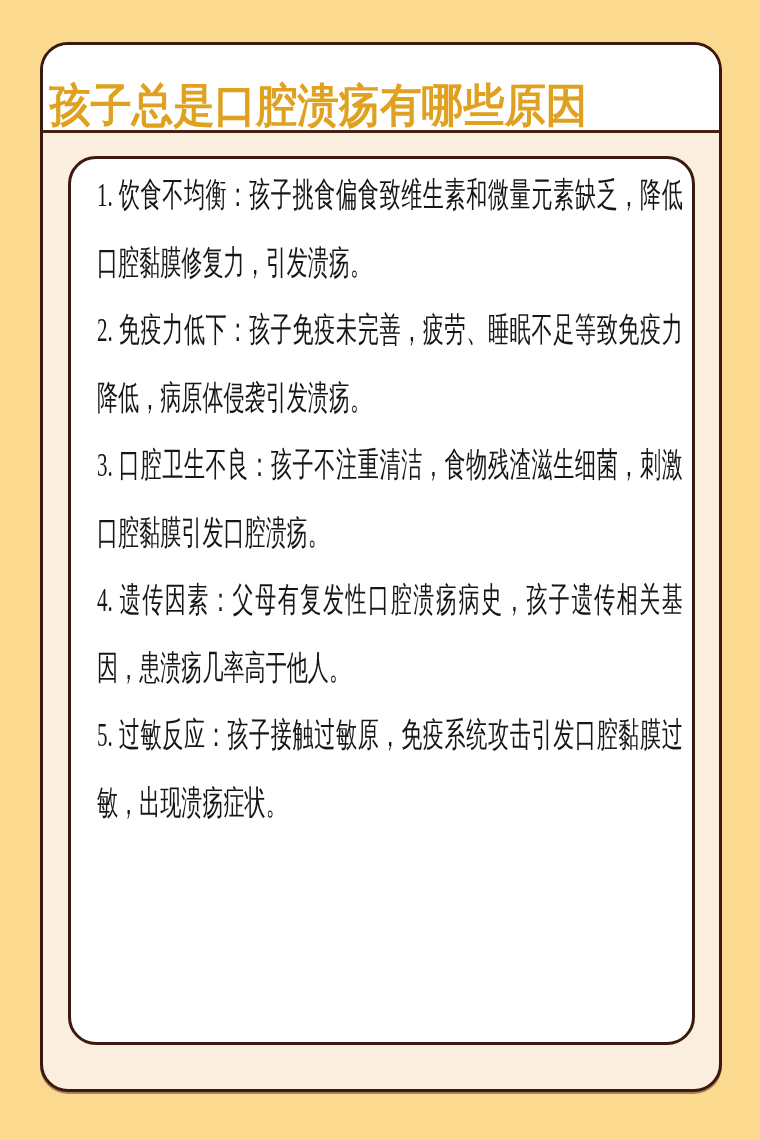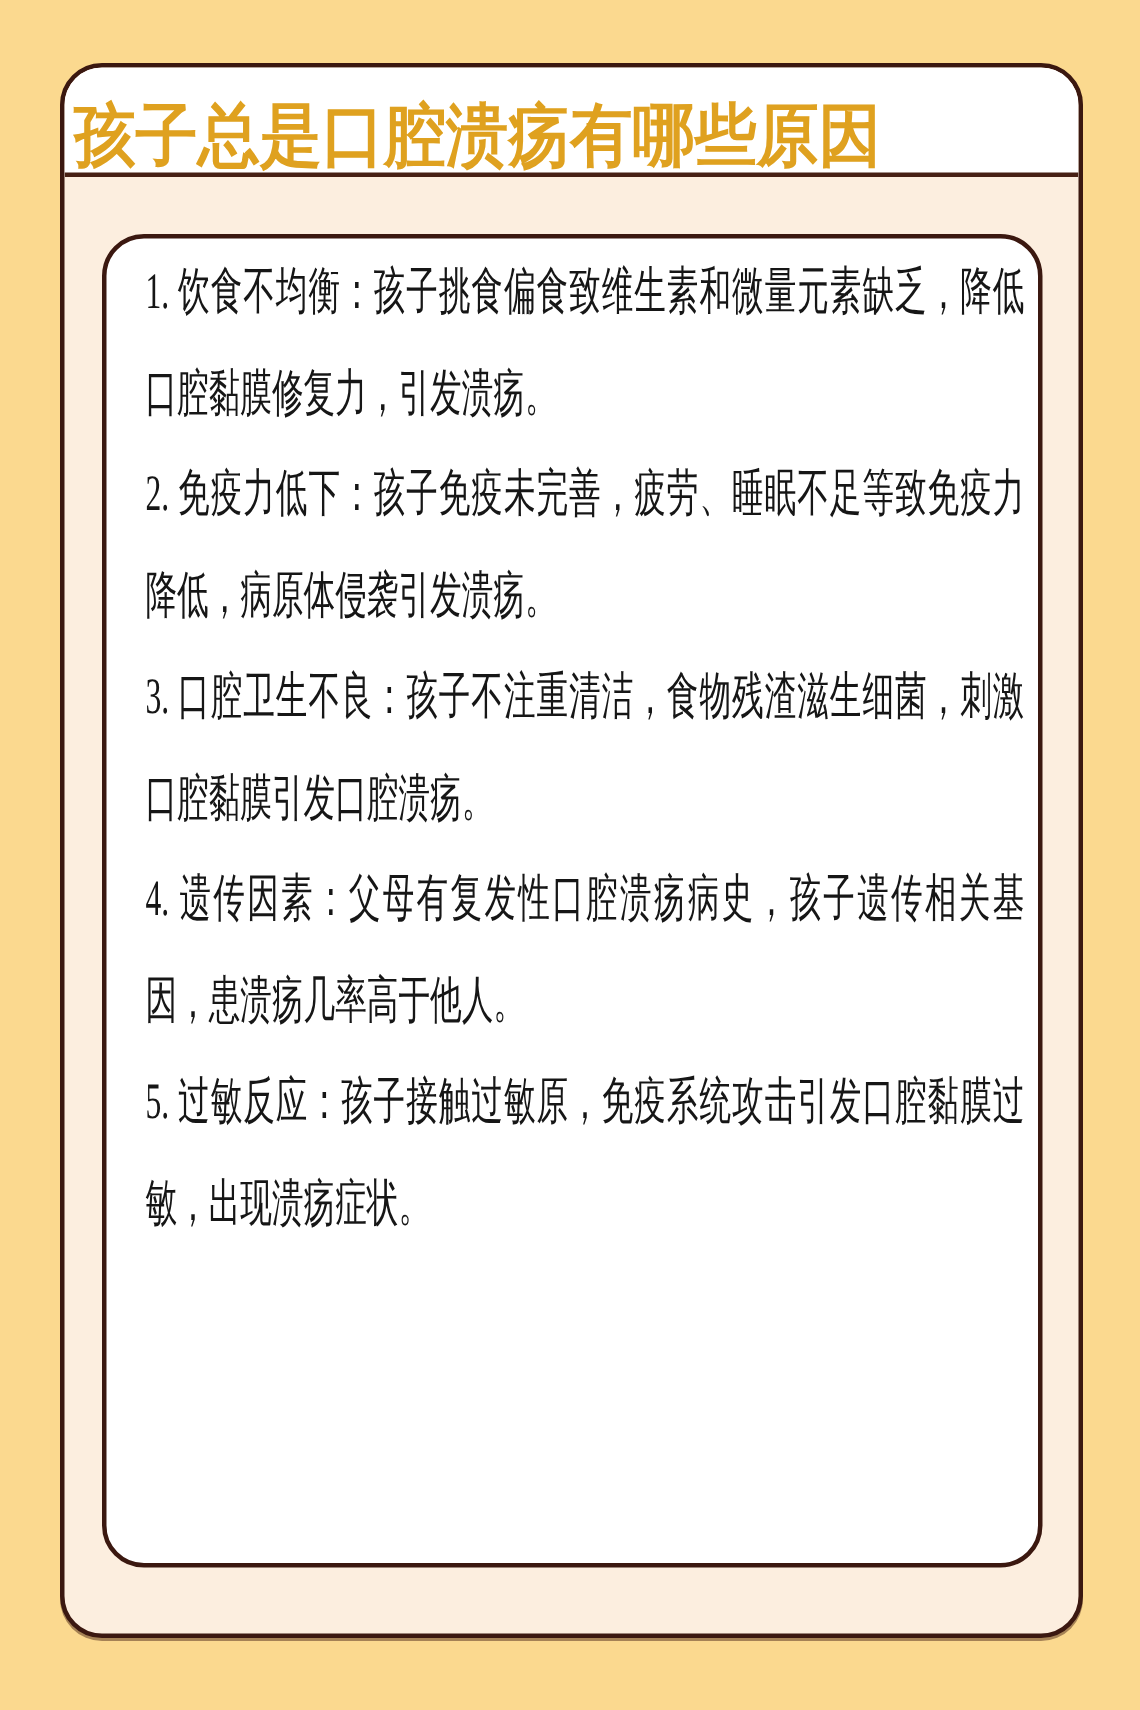--- a/index.html
+++ b/index.html
@@ -14,21 +14,21 @@
     position: absolute;
     left: 40px; top: 42px;
     width: 682px; height: 1050px;
     background: #FCEEDF;
     border: 3px solid #3B1810;
     border-radius: 28px;
     overflow: hidden;
     box-shadow: 0 2px 0 rgba(59, 24, 16, 0.45);
   }
   .title-bar {
-    height: 73px;
+    height: 88px;
     background: #FFFFFF;
     border-bottom: 3px solid #472014;
     display: flex;
     align-items: flex-end;
     padding: 0 6px 2px 6px;
     overflow: hidden;
   }
   .title {
     font-family: "Liberation Sans", "DejaVu Sans", sans-serif;
     font-weight: bold;

